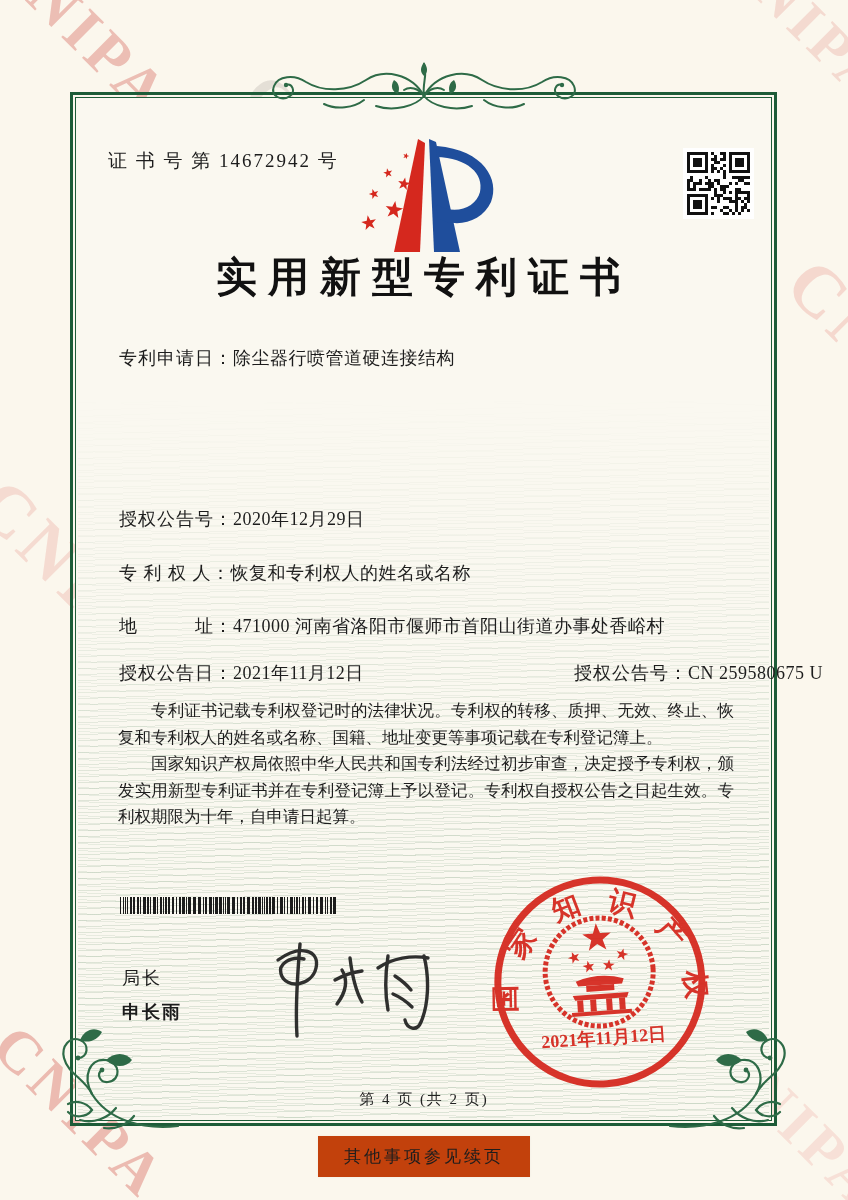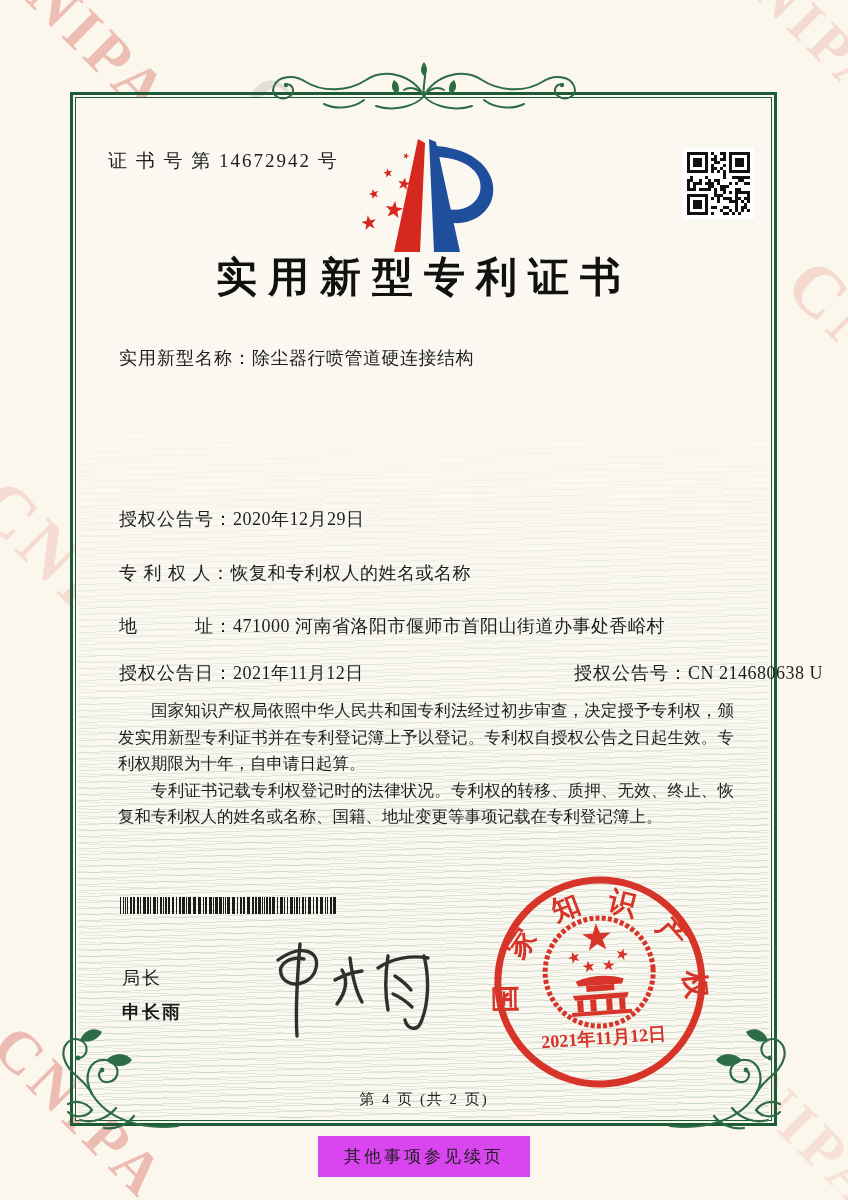--- a/index.html
+++ b/index.html
@@ -53,21 +53,21 @@
   .legal p{margin:0;text-indent:2em;}
   
   .barcode{position:absolute;left:120px;top:897px;width:218px;height:17px;display:flex;align-items:stretch;}
   .barcode div{height:100%;}
   .director{position:absolute;left:122px;font-size:18px;color:#1c1c1c;letter-spacing:2px;}
   .sig{position:absolute;left:238px;top:928px;}
   .seal{position:absolute;left:488px;top:872px;width:224px;height:224px;transform:rotate(-4deg);opacity:.94;}
   .page-footer{position:absolute;left:0;top:1090px;width:100%;text-align:center;font-size:15px;letter-spacing:2px;color:#222;}
   .note-box{
     position:absolute;left:50%;top:1136px;transform:translateX(-50%);
-    background:#d946ef;padding:9px 26px;font-size:17px;letter-spacing:3px;color:#1d1d1d;
+    background:#c2410c;padding:9px 26px;font-size:17px;letter-spacing:3px;color:#1d1d1d;
     box-shadow:0 0 2px rgba(0,0,0,.06);white-space:nowrap;
   }
 </style>
 </head>
 <body>
 
 <div class="page">
 
   <span class="wm" style="left:-30px;top:-8px;font-size:62px;color:rgba(214,106,95,.40);">CNIPA</span>
   <span class="wm" style="left:700px;top:-14px;font-size:58px;color:rgba(236,176,166,.40);">CNIPA</span>
@@ -365,41 +365,41 @@
         <rect x="24" y="60" width="3" height="3" fill="#111"></rect>
         <rect x="36" y="60" width="3" height="3" fill="#111"></rect>
         <rect x="39" y="60" width="3" height="3" fill="#111"></rect>
         <rect x="45" y="60" width="3" height="3" fill="#111"></rect>
         <rect x="51" y="60" width="3" height="3" fill="#111"></rect>
       </svg></div>
 
   <div class="title">实用新型专利证书</div>
 
   <div class="field" style="top:346px;">
-    <span class="lab">实用新型名称：</span><span>除尘器行喷管道硬连接结构</span>
+    <span class="lab">专利申请日：</span><span>除尘器行喷管道硬连接结构</span>
   </div>
   <div class="field" style="top:507px;">
     <span class="lab">授权公告号：</span><span>2020年12月29日</span>
   </div>
   <div class="field" style="top:561px;">
     <span class="lab">专 利 权 人：</span><span>恢复和专利权人的姓名或名称</span>
   </div>
   <div class="field" style="top:614px;">
     <span class="lab">地　　　址：</span><span>471000 河南省洛阳市偃师市首阳山街道办事处香峪村</span>
   </div>
   <div class="field" style="top:661px;width:616px;">
     <span class="lab">授权公告日：</span><span>2021年11月12日</span>
     <span class="grant-no">
-      <span class="lab">授权公告号：</span><span>CN 214680638 U</span>
+      <span class="lab">授权公告号：</span><span>CN 259580675 U</span>
     </span>
   </div>
 
   <div class="legal">
+    <p>专利证书记载专利权登记时的法律状况。专利权的转移、质押、无效、终止、恢复和专利权人的姓名或名称、国籍、地址变更等事项记载在专利登记簿上。</p>
     <p>国家知识产权局依照中华人民共和国专利法经过初步审查，决定授予专利权，颁发实用新型专利证书并在专利登记簿上予以登记。专利权自授权公告之日起生效。专利权期限为十年，自申请日起算。</p>
-    <p>专利证书记载专利权登记时的法律状况。专利权的转移、质押、无效、终止、恢复和专利权人的姓名或名称、国籍、地址变更等事项记载在专利登记簿上。</p>
   </div>
 
   <div class="barcode" id="barcode">
       <div style="width:1px;background:#1c1c1c;"></div>
       <div style="width:2px;"></div>
       <div style="width:1px;background:#1c1c1c;"></div>
       <div style="width:1px;"></div>
       <div style="width:1px;background:#1c1c1c;"></div>
       <div style="width:1px;"></div>
       <div style="width:1px;background:#1c1c1c;"></div>

